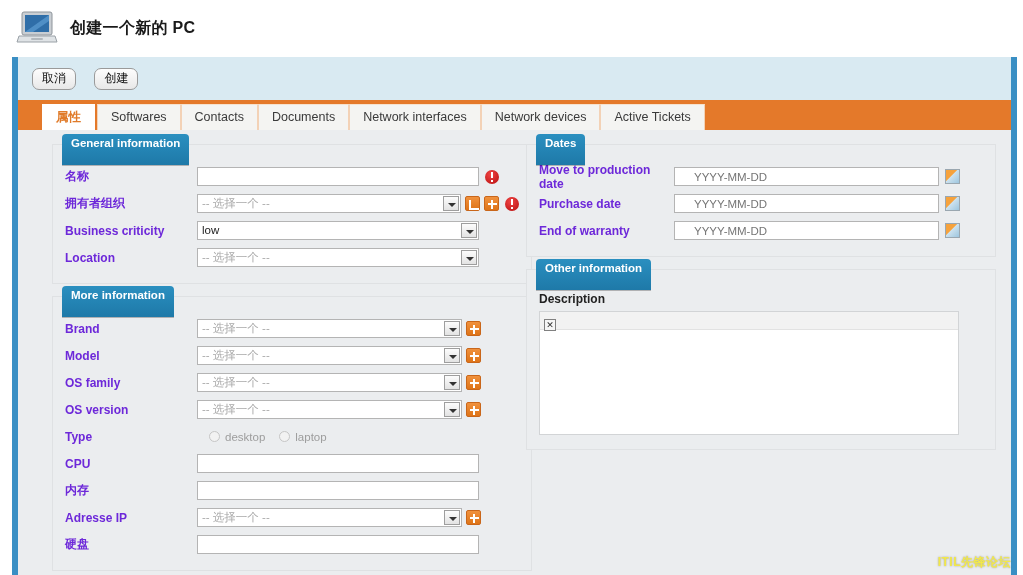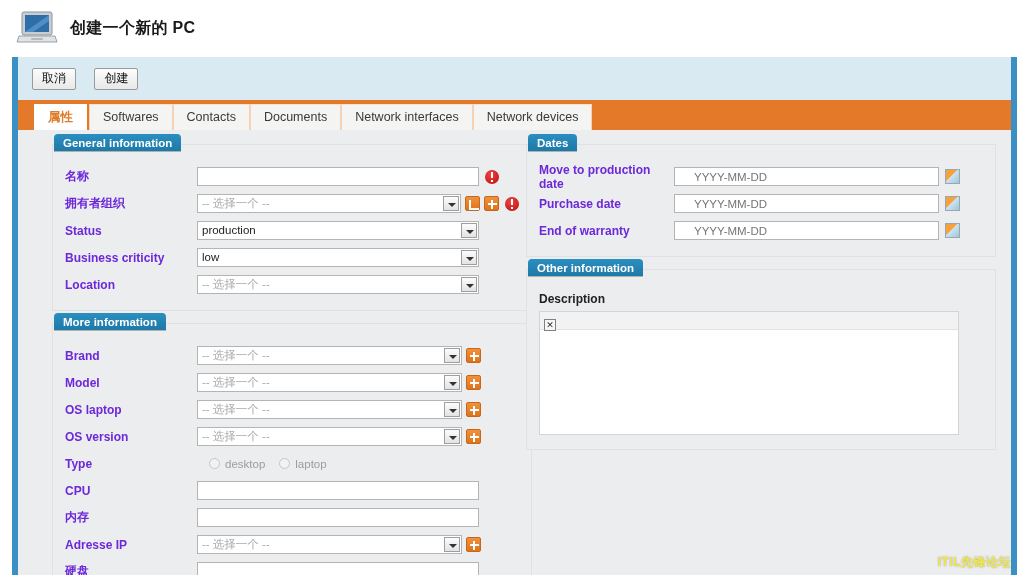--- a/index.html
+++ b/index.html
@@ -44,34 +44,34 @@
     padding: 11px 0 0 14px;
   }
   .btn {
     display: inline-block;
     min-width: 42px;
     padding: 2px 9px 3px 9px;
     font-size: 12px;
     color: #111;
     background: linear-gradient(#fdfdfd, #e8e8e8);
     border: 1px solid #9a9a9a;
-    border-radius: 2px;
+    border-radius: 7px;
     margin-right: 14px;
     cursor: pointer;
     text-align: left;
     line-height: 15px;
   }
 
   
   .tabbar {
     height: 30px;
     background: #e4792a;
     display: flex;
     align-items: flex-end;
-    padding-left: 14px;
+    padding-left: 22px;
     position: relative;
     text-align: center;
   }
   .tabbar::after {
     content: "";
     position: absolute;
     left: 0; right: 0; bottom: 0;
     height: 2px;
     background: #e4792a;
   }
@@ -114,26 +114,26 @@
 
   .panel {
     position: relative;
     border: 1px solid #dfe1e3;
     background: #ebedef;
     margin-bottom: 12px;
     padding: 20px 12px 10px 12px;
   }
   .panel-legend {
     position: absolute;
-    top: -11px; left: 1px;
+    top: -11px; left: 9px;
     background: linear-gradient(#2a8fc0, #1e79a8);
     color: #ffffff;
     font-size: 11.5px;
     font-weight: bold;
-    padding: 3px 9px 2px 9px;
+    padding: 3px 9px 16px 9px;
     border-radius: 4px 4px 0 0;
     box-shadow: 0 1px 0 rgba(0,0,0,.25);
     white-space: nowrap;
   }
 
   .frow {
     display: flex;
     align-items: center;
     height: 23px;
     margin-bottom: 4px;
@@ -324,20 +324,21 @@
     <span class="btn">创建</span>
   </div>
 
   <div class="tabbar">
     <div class="tab active">属性</div>
     <div class="tab">Softwares</div>
     <div class="tab">Contacts</div>
     <div class="tab">Documents</div>
     <div class="tab">Network interfaces</div>
     <div class="tab">Network devices</div>
+    <div class="tab">Active Tickets</div>
   </div>
 
   <div class="content">
 
     <div class="col-left">
 
       <div class="panel">
         <div class="panel-legend">General information</div>
 
         <div class="frow">
@@ -350,27 +351,20 @@
           <div class="flabel">拥有者组织</div>
           <div class="fselect w-sel">
             <span class="ph">-- 选择一个 --</span>
             <span class="arrow"></span>
           </div>
           <div class="icon-btn tree"></div>
           <div class="icon-btn plus"></div>
           <div class="err-icon"></div>
         </div>
 
-        <div class="frow">
-          <div class="flabel">Status</div>
-          <div class="fselect w-sel">
-            <span>production</span>
-            <span class="arrow"></span>
-          </div>
-        </div>
 
         <div class="frow">
           <div class="flabel">Business criticity</div>
           <div class="fselect w-sel">
             <span>low</span>
             <span class="arrow"></span>
           </div>
         </div>
 
         <div class="frow">
@@ -397,21 +391,21 @@
         <div class="frow">
           <div class="flabel">Model</div>
           <div class="fselect w-more">
             <span class="ph">-- 选择一个 --</span>
             <span class="arrow"></span>
           </div>
           <div class="icon-btn plus"></div>
         </div>
 
         <div class="frow">
-          <div class="flabel">OS laptop</div>
+          <div class="flabel">OS family</div>
           <div class="fselect w-more">
             <span class="ph">-- 选择一个 --</span>
             <span class="arrow"></span>
           </div>
           <div class="icon-btn plus"></div>
         </div>
 
         <div class="frow">
           <div class="flabel">OS version</div>
           <div class="fselect w-more">

